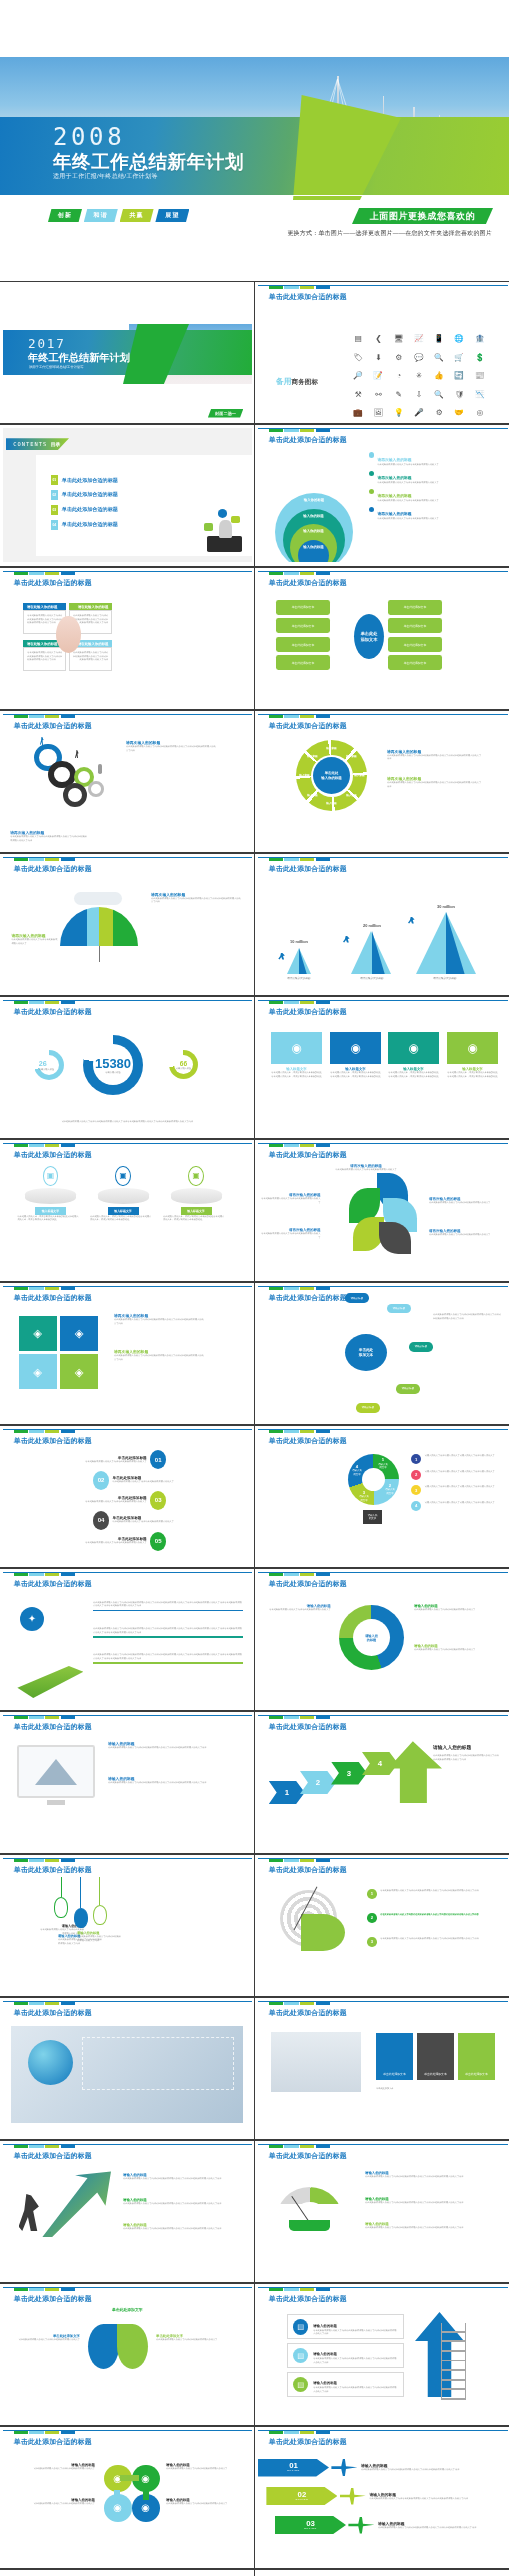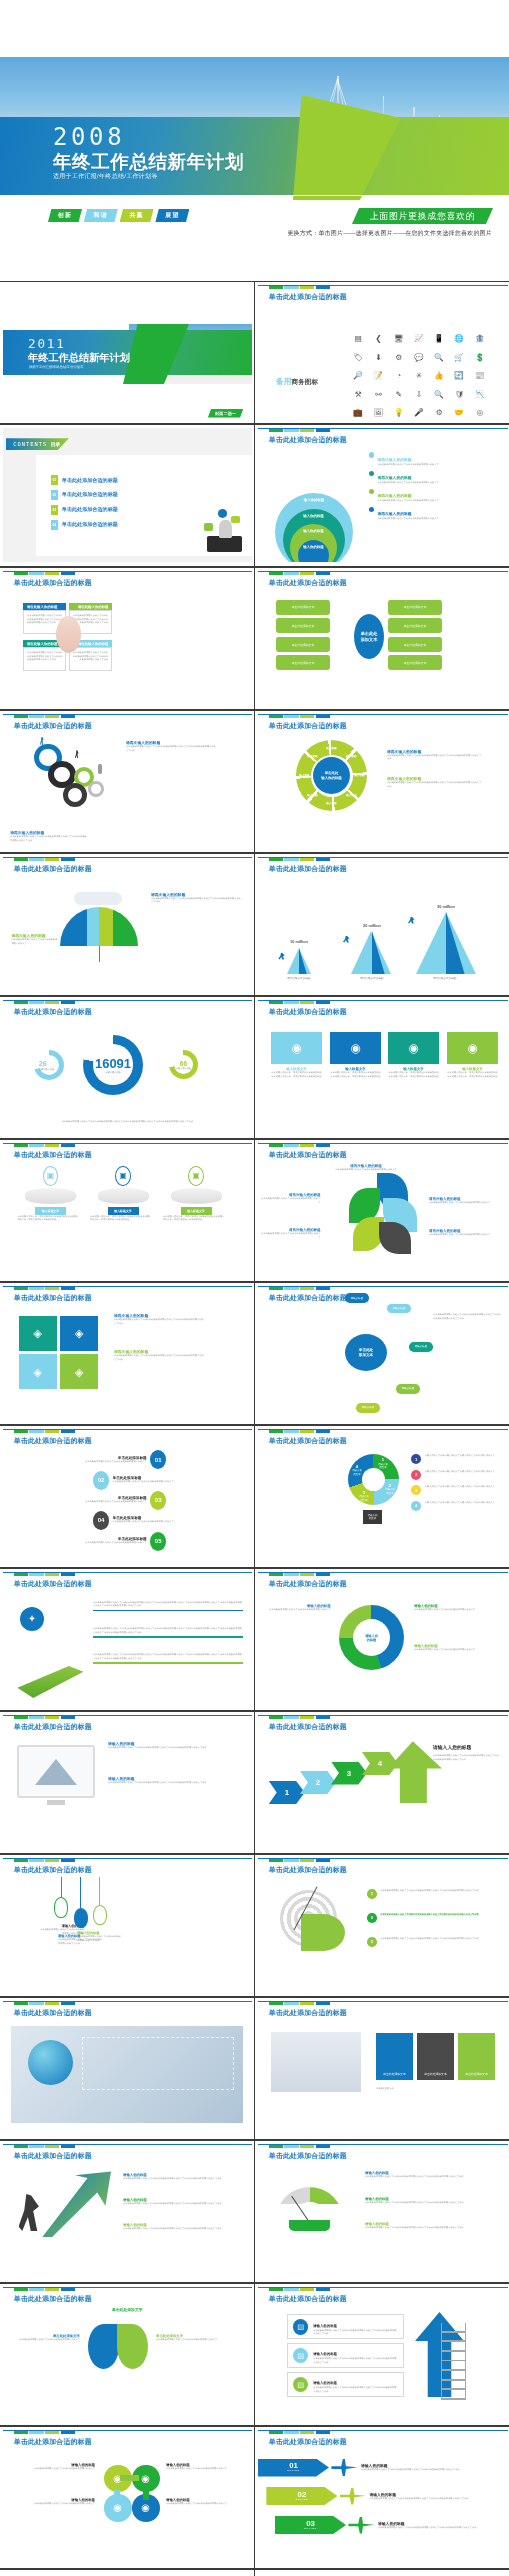--- a/index.html
+++ b/index.html
@@ -54,21 +54,21 @@
   .tagrow { position:absolute; left:48px; top:209px; display:flex; gap:1.8px; }
   .tag {
     width:34px; height:13px; line-height:13px; text-align:center;
     color:#fff; font-size:6px; font-weight:bold; letter-spacing:1.2px;
     clip-path: polygon(10% 0, 100% 0, 90% 100%, 0 100%);
   }
   .tag.c1{background:#22ac38;} .tag.c2{background:#7fd3ea;} .tag.c3{background:#aecf2e;} .tag.c4{background:#1178bd;}
 
   .green-banner {
     position:absolute; right:17px; top:208px; width:141px; height:16px;
-    background:#22ac38; color:#fff; font-size:9px; font-weight:normal;
+    background:#22ac38; color:#fff; font-size:9px; font-weight:bold;
     display:flex; align-items:center; justify-content:center; letter-spacing:0.6px;
     clip-path: polygon(5% 0, 100% 0, 95% 100%, 0 100%);
   }
   .replace-note { position:absolute; right:18px; top:229px; font-size:6px; color:#3a3a3a; letter-spacing:0.2px; }
 
   
   .grid { position:absolute; left:0; top:281px; width:510px; display:flex; flex-wrap:wrap; }
   .slide {
     width:255px; height:143px; background:#fff;
     border-right:0.6px solid #3b3b3b; border-bottom:0.6px solid #3b3b3b; border-top:0.6px solid #3b3b3b;
@@ -182,21 +182,21 @@
   <div class="cover-photo">
     <div style="position:absolute;left:18%;top:34%;width:64%;height:34%;background:#4d6f8e;border-radius:50% 50% 0 0;opacity:.8"></div>
     <div style="position:absolute;left:36%;top:12%;width:1.2px;height:58%;background:#dde6ed"></div>
     <div style="position:absolute;left:55%;top:26%;width:1.2px;height:44%;background:#dde6ed"></div>
     <div style="position:absolute;left:68%;top:34%;width:1.2px;height:36%;background:#dde6ed"></div>
     <div style="position:absolute;left:20%;top:62%;width:78%;height:1.8px;background:#7e93a8;transform:rotate(-4deg)"></div>
     <div style="position:absolute;left:0;bottom:0;width:100%;height:40%;background:linear-gradient(to bottom,rgba(255,255,255,0),#f4eff0)"></div>
   </div>
   <div class="cover-band"></div>
   <div class="cover-wedge"></div>
-  <div class="cover-year">2011</div>
+  <div class="cover-year">2017</div>
   <div class="cover-title">年终工作总结新年计划</div>
   <div class="cover-sub">适用于工作汇报/年终总结/工作计划等</div>
   <div class="cover-tag">封面二选一</div>
 </div>
       </div>
           </div>
     <div class="slide">
             <div class="inner">
         <div class="hdr-line"></div>
   <div class="hdr-chips">
@@ -536,21 +536,21 @@
   <div class="s-title">单击此处添加合适的标题</div>
         <div class="body">
   <div style="position:absolute;left:31px;top:31px;width:30px;height:30px;border-radius:50%;background:conic-gradient(#7fd3ea 0 70%, #fff 70% 100%)">
       <div style="position:absolute;inset:4.8px;border-radius:50%;background:#fff;display:flex;flex-direction:column;align-items:flex-start;justify-content:center">
         <span style="font-size:7.2px;font-weight:bold;color:#7fd3ea">26</span>
         <span style="font-size:2.2px;color:#8a8a8a">请再次输入标题</span>
       </div>
           </div>
           <div style="position:absolute;left:80px;top:15.6px;width:60px;height:60px;border-radius:50%;background:conic-gradient(#1178bd 0 78%, #fff 78% 100%)">
       <div style="position:absolute;inset:9.6px;border-radius:50%;background:#fff;display:flex;flex-direction:column;align-items:center;justify-content:center">
-        <span style="font-size:13px;font-weight:bold;color:#1178bd">16091</span>
+        <span style="font-size:13px;font-weight:bold;color:#1178bd">15380</span>
         <span style="font-size:2.2px;color:#8a8a8a">请再次输入标题</span>
       </div>
           </div>
           <div style="position:absolute;left:166px;top:31px;width:29px;height:29px;border-radius:50%;background:conic-gradient(#aecf2e 0 72%, #fff 72% 100%)">
       <div style="position:absolute;inset:4.6px;border-radius:50%;background:#fff;display:flex;flex-direction:column;align-items:center;justify-content:center">
         <span style="font-size:6.6px;font-weight:bold;color:#aecf2e">66</span>
         <span style="font-size:2.2px;color:#8a8a8a">请再次输入标题</span>
       </div>
           </div>
   <div class="txt" style="position:absolute;left:24px;right:24px;bottom:8.4px;text-align:center">请在此粘贴或者输入你的文字内容请在此粘贴或者输入你的文字内容请在此粘贴或者输入你的文字内容请在此粘贴或者输入你的文字内容</div>

